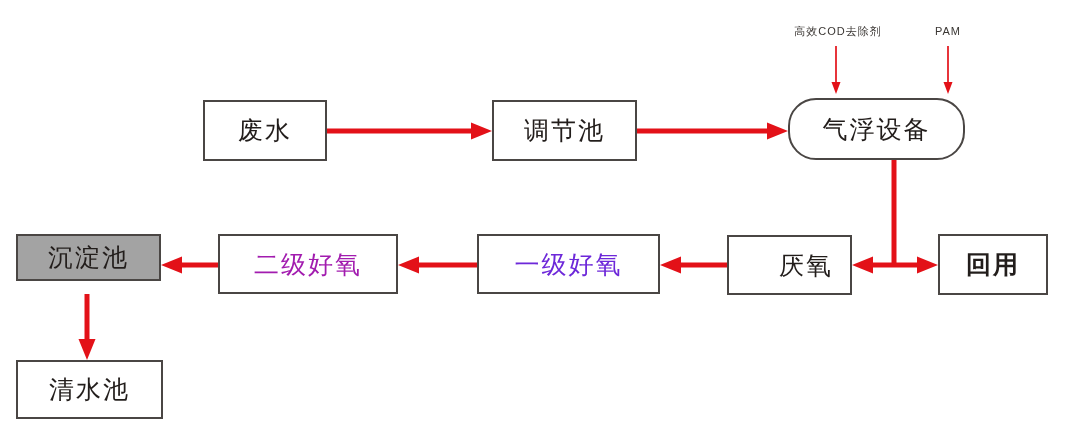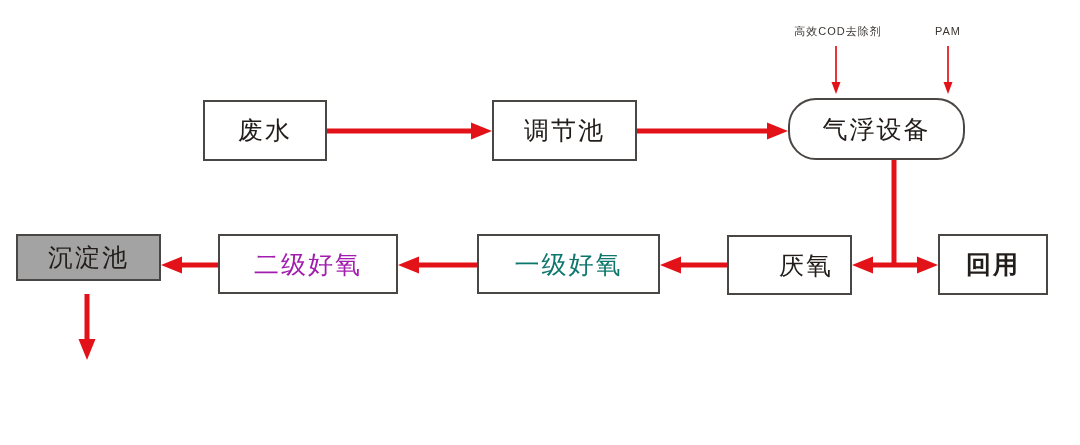--- a/index.html
+++ b/index.html
@@ -85,23 +85,26 @@
     <div class="node" style="left: 788px; top: 98px; width: 177px; height: 62px; border-color: rgb(74, 70, 68); background: rgb(255, 255, 255); border-radius: 28px;">
       <span class="node-label" style="color: rgb(34, 29, 27);">气浮设备</span>
     </div>
     <div class="node" style="left: 16px; top: 234px; width: 145px; height: 47px; border-color: rgb(74, 70, 68); background: #a3a3a3;">
       <span class="node-label" style="color: rgb(34, 29, 27);">沉淀池</span>
     </div>
     <div class="node" style="left: 218px; top: 234px; width: 180px; height: 60px; border-color: rgb(74, 70, 68); background: rgb(255, 255, 255);">
       <span class="node-label" style="color: #a21caf;">二级好氧</span>
     </div>
     <div class="node" style="left: 477px; top: 234px; width: 183px; height: 60px; border-color: rgb(74, 70, 68); background: rgb(255, 255, 255);">
-      <span class="node-label" style="color: #0f766e;">一级好氧</span>
+      <span class="node-label" style="color: #6d28d9;">一级好氧</span>
     </div>
     <div class="node" style="left: 727px; top: 235px; width: 125px; height: 60px; border-color: rgb(74, 70, 68); background: rgb(255, 255, 255);">
       <span class="node-label" style="color: rgb(34, 29, 27); margin-left: 33px;">厌氧</span>
     </div>
     <div class="node" style="left: 938px; top: 234px; width: 110px; height: 61px; border-color: rgb(74, 70, 68); background: rgb(255, 255, 255);">
       <span class="node-label" style="color: rgb(34, 29, 27); font-weight: bold;">回用</span>
     </div>
+    <div class="node" style="left: 16px; top: 360px; width: 147px; height: 59px; border-color: rgb(74, 70, 68); background: rgb(255, 255, 255);">
+      <span class="node-label" style="color: rgb(34, 29, 27);">清水池</span>
+    </div>
     <div class="annotation" style="left: 838px; top: 25px; color: rgb(58, 54, 51);">高效COD去除剂</div>
     <div class="annotation" style="left: 948px; top: 25px; color: rgb(58, 54, 51);">PAM</div>
   </div>
 
 </body></html>

